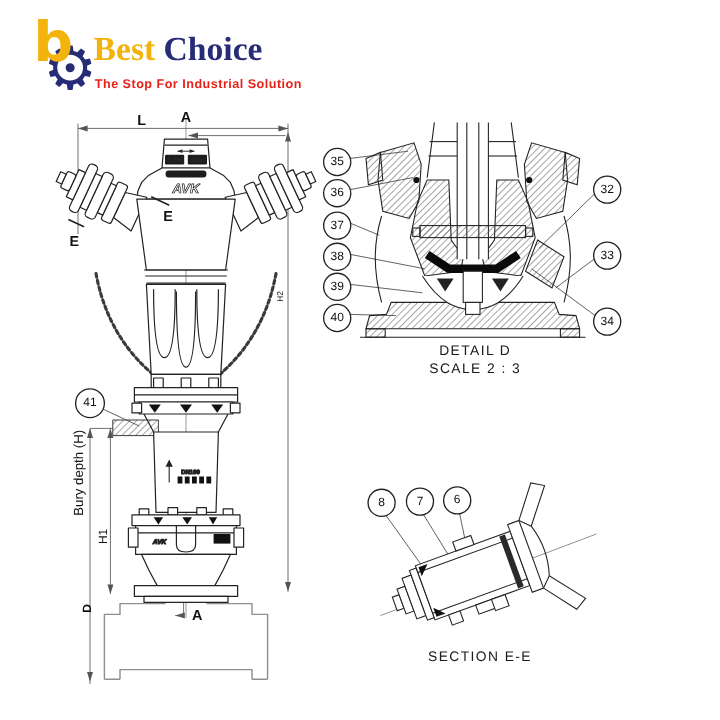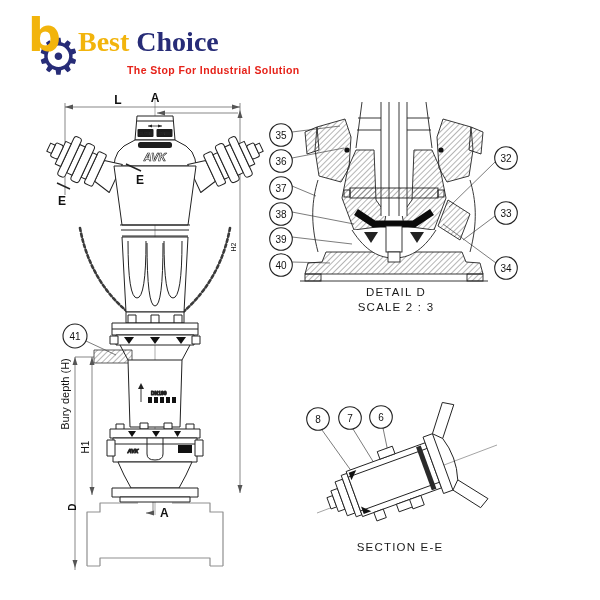--- a/index.html
+++ b/index.html
@@ -7,21 +7,21 @@
          font-family:"Liberation Sans",sans-serif;}
   
   .logo{position:absolute;left:28px;top:20px;width:230px;height:62px;}
   .gear{position:absolute;left:8px;top:12px;font-size:50px;line-height:50px;color:#272c77;}
   .mono{position:absolute;left:0px;top:-8px;font-size:46px;line-height:46px;font-weight:bold;
         color:#f2b40c;font-family:"DejaVu Sans",sans-serif;}
   .wordmark{position:absolute;left:50px;top:6px;font-family:"Liberation Serif",serif;
             font-weight:bold;font-size:28px;white-space:nowrap;letter-spacing:0px;}
   .w1{color:#f2b40c;} .w2{color:#272c77;}
   .tagline{position:absolute;left:51px;top:44px;font-size:10.5px;font-weight:bold;color:#e62219;
-           letter-spacing:0.4px;white-space:nowrap;margin-left:48px;}
+           letter-spacing:0.4px;white-space:nowrap;}
   
   text{font-family:"Liberation Sans",sans-serif;fill:#111;}
   .dim{font-size:12px;font-weight:bold;}
   .dimsm{font-size:10px;}
   .dimtiny{font-size:7px;}
   .burylbl{font-size:11px;}
   .callout{font-size:10px;}
   .caption{font-size:11.5px;letter-spacing:1.2px;fill:#1a1a1a;}
   .microwhite{font-size:3.8px;font-weight:bold;fill:#ffffff;}
   .micro{font-size:5px;font-weight:bold;fill:#111;}

